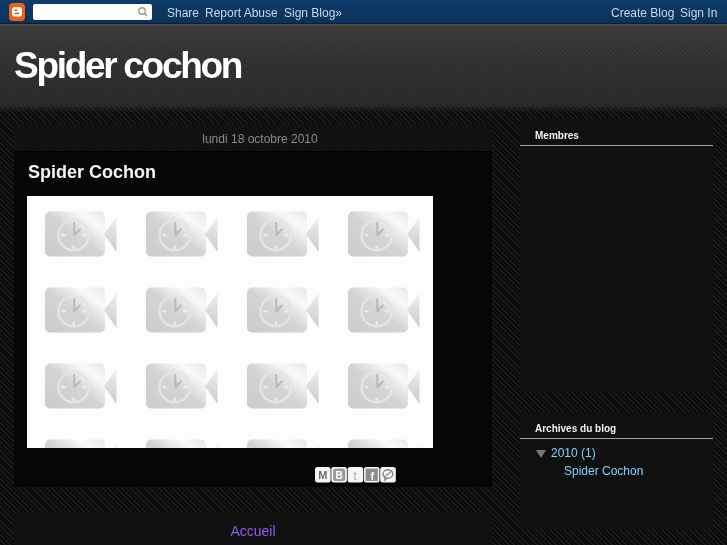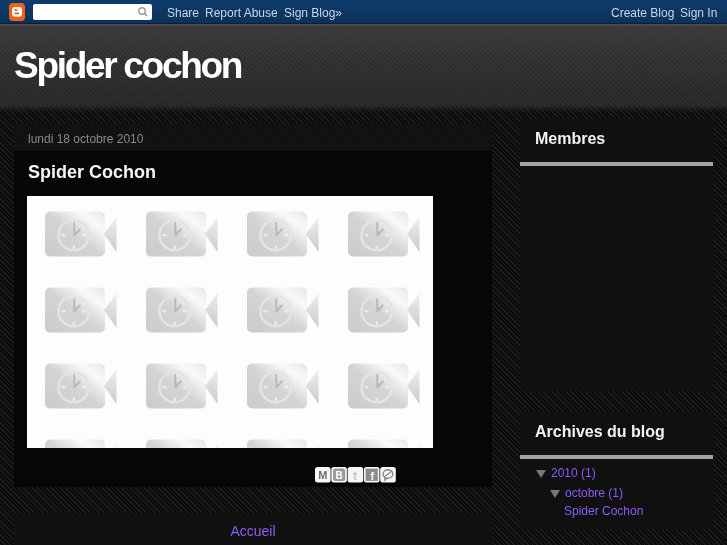--- a/index.html
+++ b/index.html
@@ -19,34 +19,34 @@
 #navbar{
   position:absolute;left:0;top:0;width:727px;height:23px;
   background:linear-gradient(#0e3c6b,#0b3158);
   border-bottom:1px solid #081e3c;
 }
 #blogo{position:absolute;left:9px;top:3px;width:16px;height:18px;background:#ed6311;border-radius:4px;}
 #sbox{position:absolute;left:33px;top:4px;width:119px;height:16px;background:#fff;border-radius:2px;}
 .nlink{position:absolute;top:6px;font-size:12px;color:#c7d7ea;}
 #main{position:absolute;left:14px;top:124px;width:478px;}
 #datebar{height:27px;border-bottom:1px solid #000;
-  background:repeating-linear-gradient(45deg,rgba(255,255,255,0.018) 0,rgba(255,255,255,0.018) 1.2px,rgba(255,255,255,0) 1.2px,rgba(255,255,255,0) 3.3px),#101010;}
+  background:repeating-linear-gradient(45deg,rgba(255,255,255,0.018) 0,rgba(255,255,255,0.018) 1.2px,rgba(255,255,255,0) 1.2px,rgba(255,255,255,0) 3.3px),#101010;text-align:center;}
 #datebar span{display:block;padding:8px 0 0 14px;font-size:12px;color:#8a8a8a;}
 #postblock{background:#060606;height:335px;position:relative;}
 #ptitle{position:absolute;left:14px;top:10px;font-size:18px;font-weight:bold;color:#f5f5f5;}
 #vidbox{position:absolute;left:13px;top:44px;width:406px;height:252px;background:#fdfdfd;overflow:hidden;}
 #pfoot{position:absolute;left:14px;top:314px;font-size:11px;color:#c9c9c9;white-space:nowrap;}
 #pfoot .g{color:#858585;}
 #shareicons{position:absolute;left:301px;top:315px;}
 #accueil{position:absolute;left:14px;top:513px;width:478px;height:32px;background:#111;text-align:center;}
 #accueil span{display:inline-block;margin-top:10px;font-size:14px;color:#8b5cf6;}
 #side1{position:absolute;left:520px;top:119px;width:193px;height:272px;background:#101010;}
 #side2{position:absolute;left:520px;top:412px;width:193px;height:117px;background:#101010;}
-.wtitle{margin:0;padding:11px 0 14px 15px;font-size:16px;font-weight:bold;color:#f2f2f2;border-bottom:4px solid #a3a3a3;}
-.arch{font-size:12px;color:#8b5cf6;}
+.wtitle{margin:0;padding:11px 0 4px 15px;font-size:10px;font-weight:bold;color:#f2f2f2;border-bottom:1px solid #a3a3a3;}
+.arch{font-size:12px;color:#7dd3fc;}
 .tri{display:inline-block;width:0;height:0;border-left:5px solid transparent;border-right:5px solid transparent;border-top:8px solid #777;vertical-align:middle;margin-right:5px;}
 </style>
 </head>
 <body>
 <div id="headband"></div>
 <div id="headfade"></div>
 <div id="navbar">
   <div id="blogo"><svg width="16" height="18" viewBox="0 0 16 18">
         <rect x="3" y="4" width="10" height="9.8" rx="3" fill="#fff"></rect>
         <rect x="5.3" y="6.3" width="3.2" height="1.7" rx="0.8" fill="#ed6311"></rect>
@@ -137,15 +137,14 @@
     </svg></div>
   </div>
 </div>
 <div id="accueil"><span>Accueil</span></div>
 <div id="side1">
     <div class="wtitle">Membres</div>
   </div>
 <div id="side2">
   <div class="wtitle">Archives du blog</div>
   <div class="arch" style="margin:7px 0 0 16px;"><span class="tri"></span><span>2010 (1)</span></div>
-  <div class="arch" style="margin:6px 0 0 30px;"><span class="tri"></span><span>octobre (1)</span></div>
   <div class="arch" style="margin:4px 0 0 44px;">Spider Cochon</div>
 </div>
 
 </body></html>

